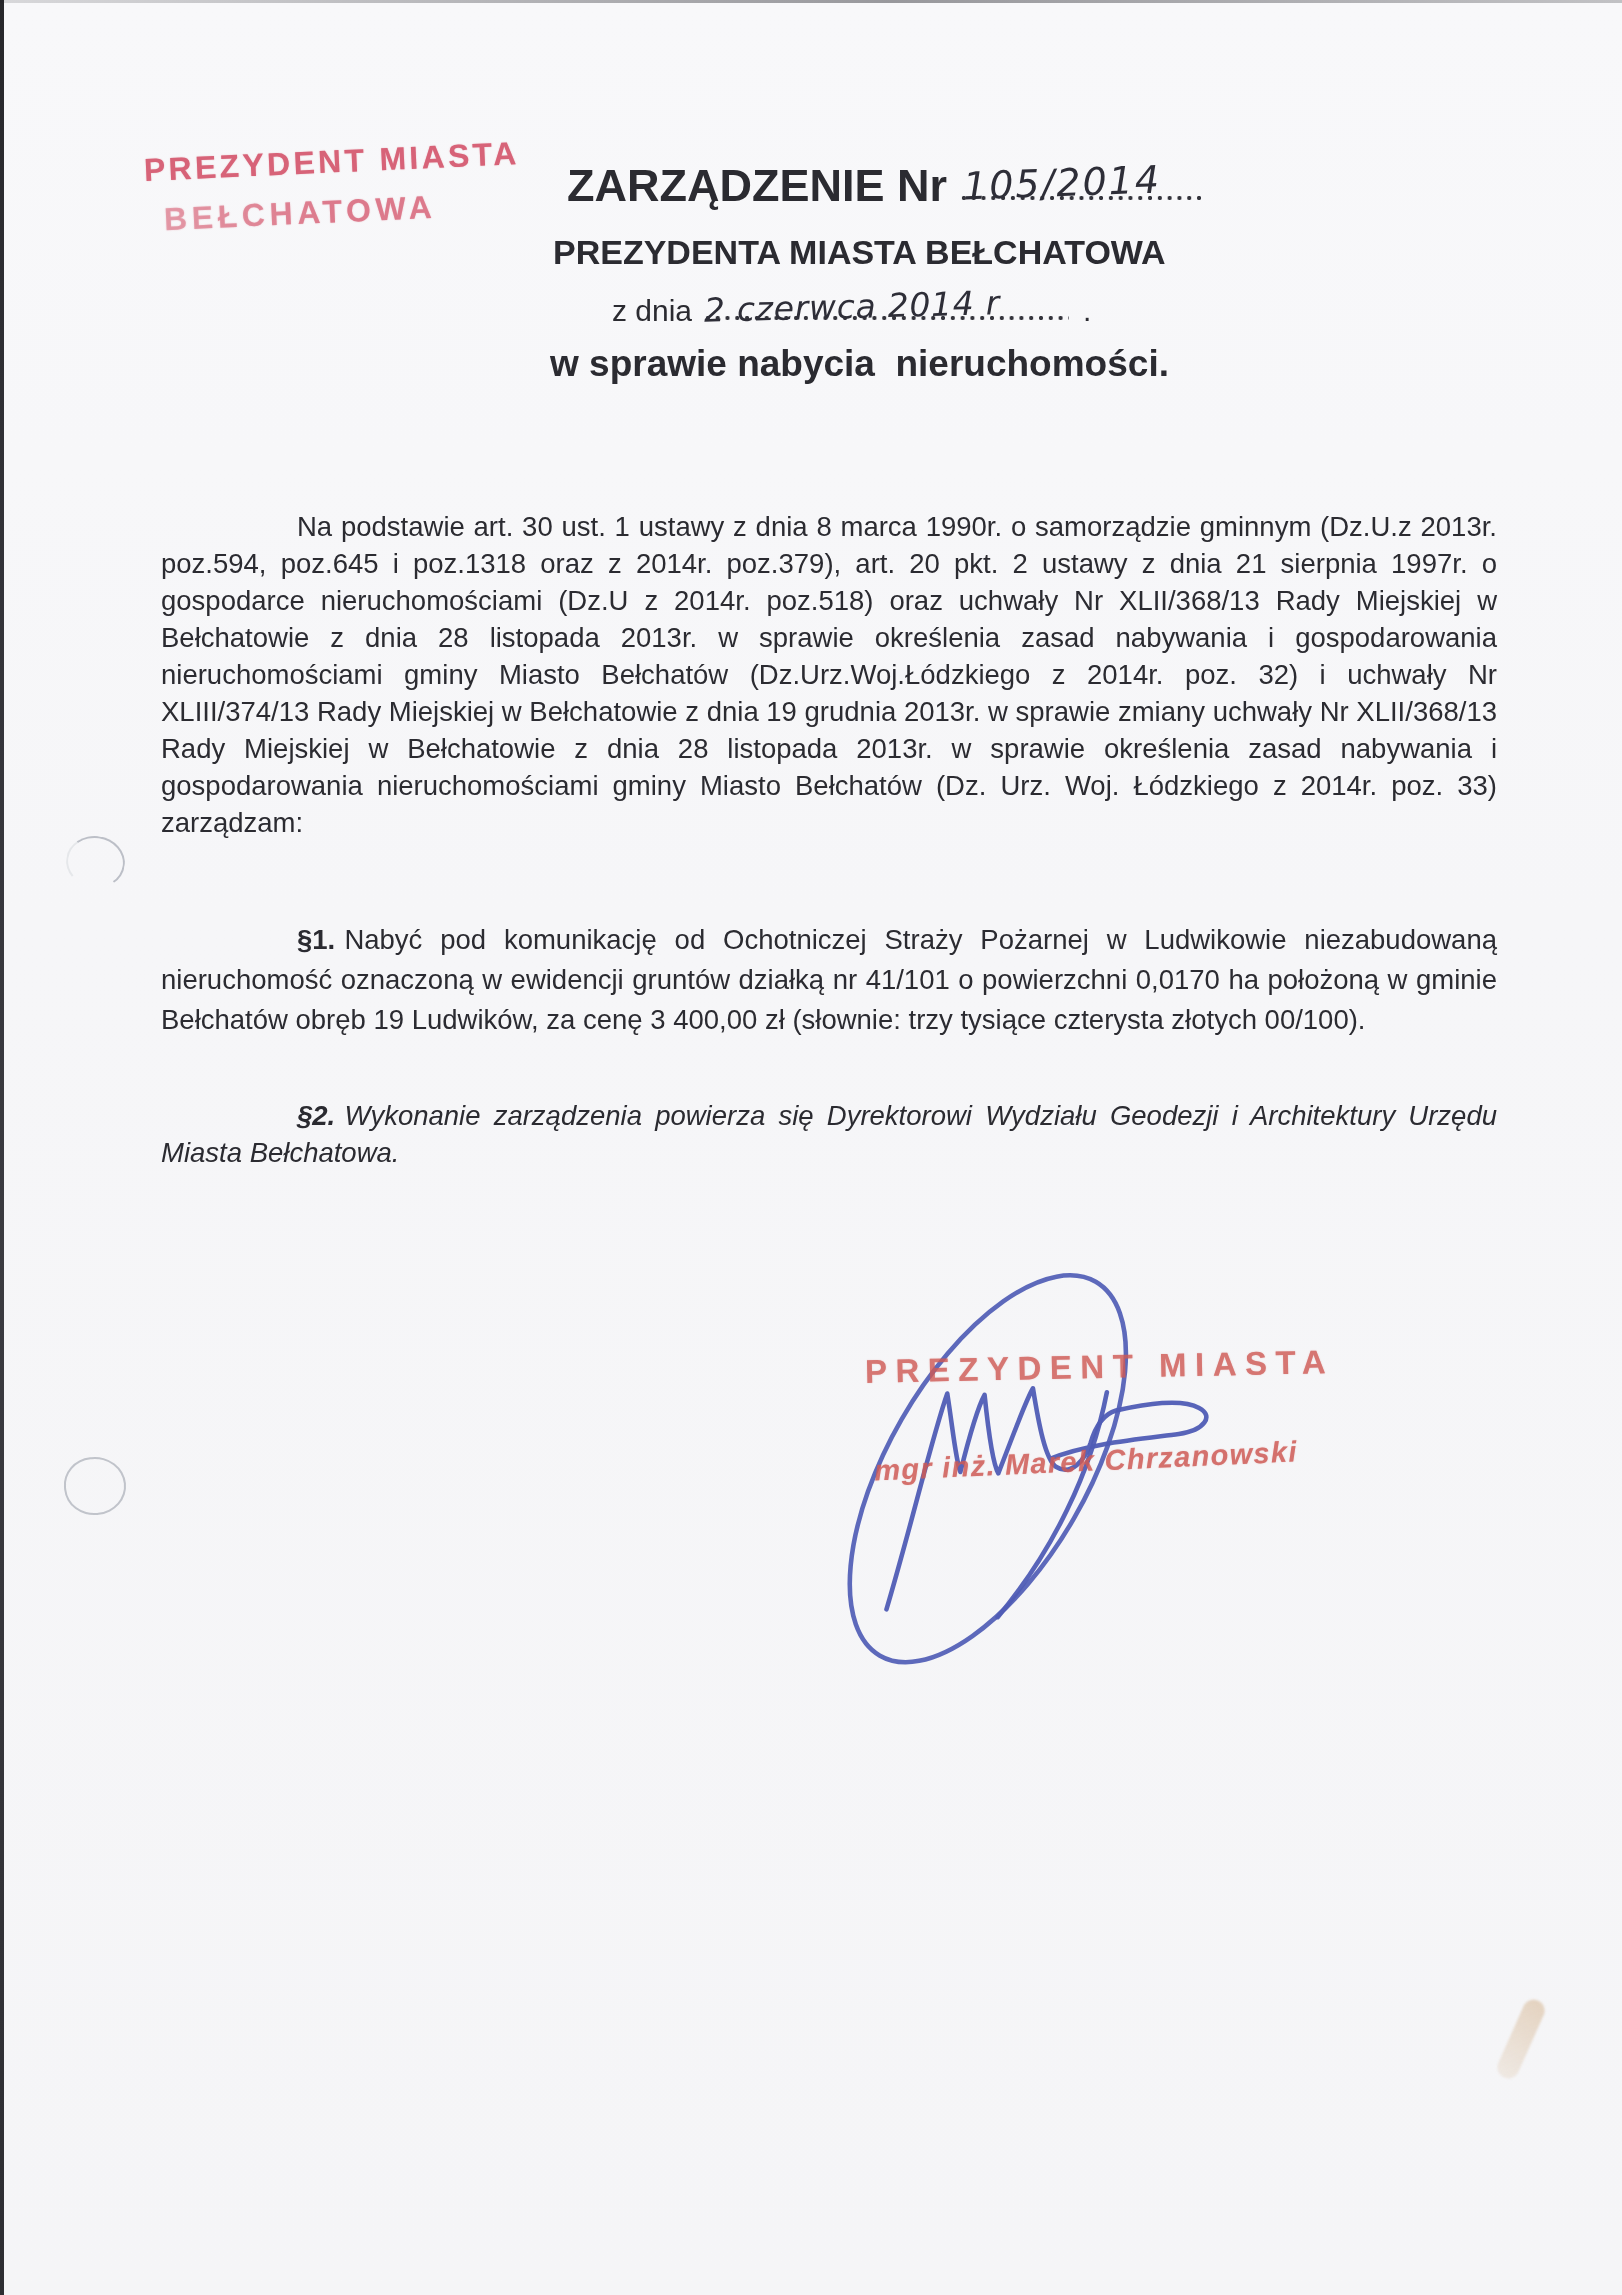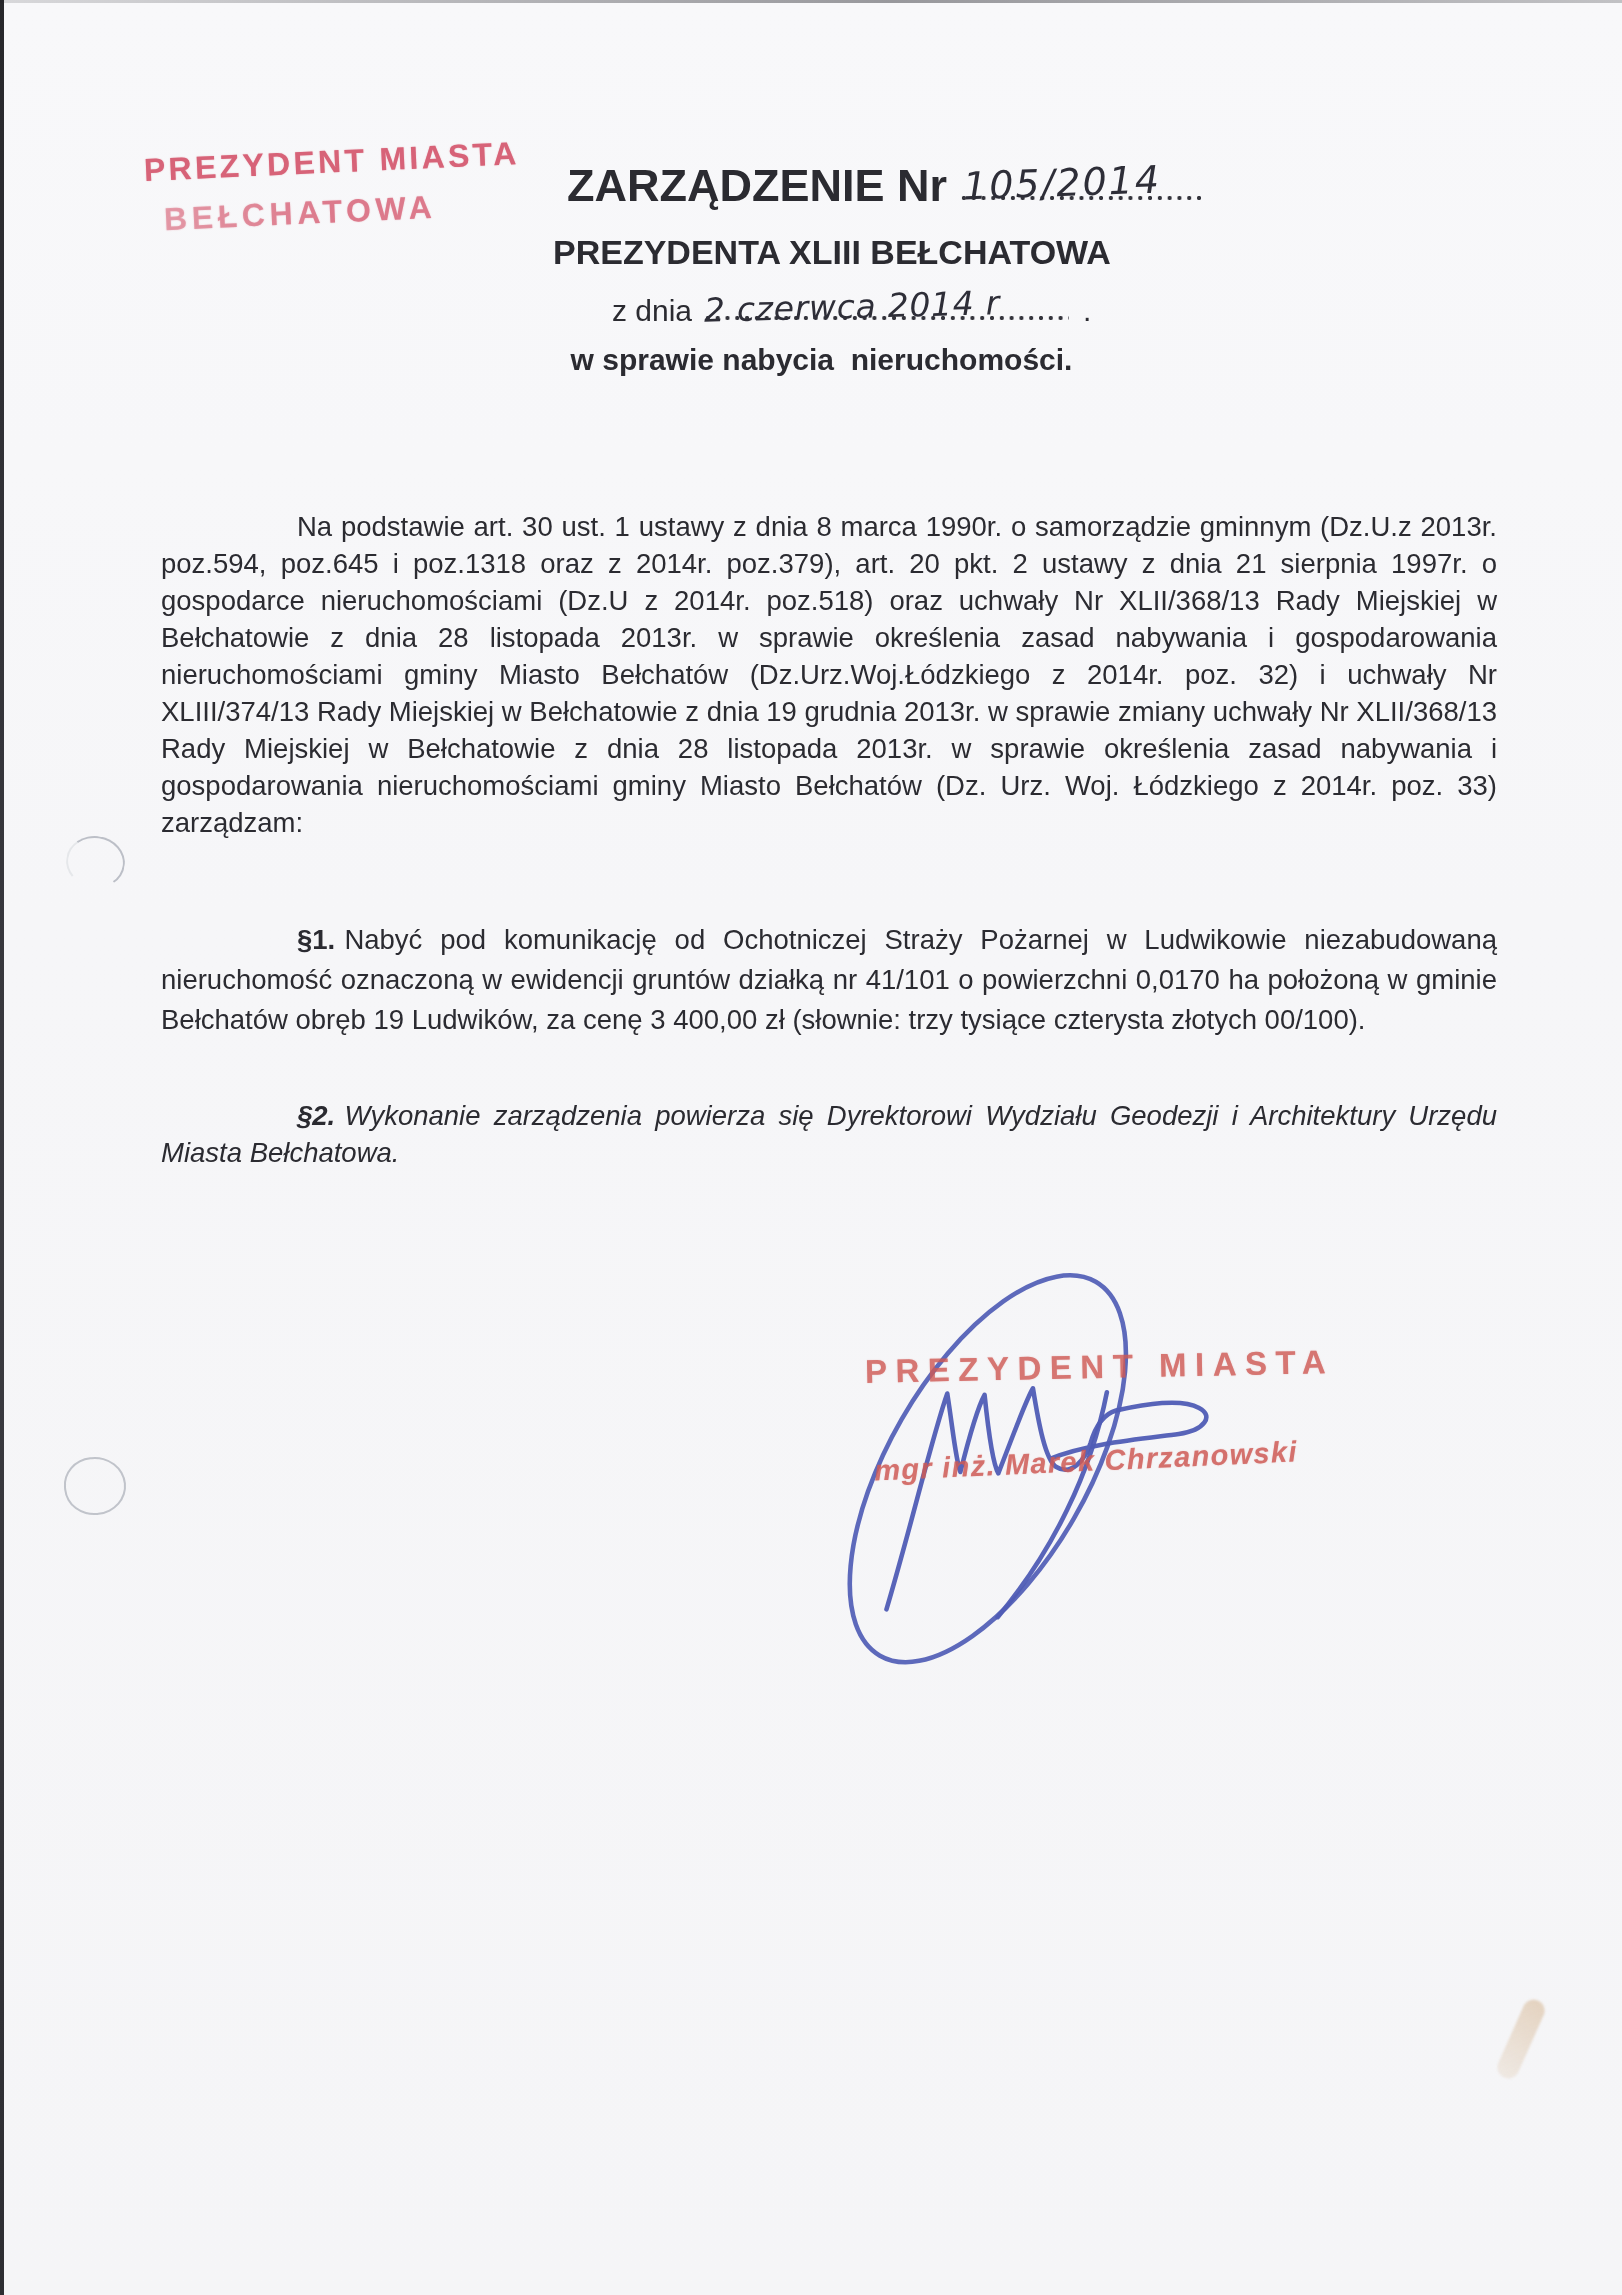--- a/index.html
+++ b/index.html
@@ -82,22 +82,22 @@
   .hw-number{left:3.9px;bottom:-3.9px;font-size:38px;letter-spacing:2px;transform:rotate(-2deg);}
   .hw-date{left:1.3px;bottom:-5.2px;font-size:33px;letter-spacing:0.7px;transform:rotate(-1.5deg);}
 
   .subtitle{
     position:absolute;left:553px;top:233px;width:537px;text-align:center;
     font-size:34px;font-weight:bold;white-space:nowrap;
   }
   .date-line{position:absolute;left:612px;top:288px;white-space:nowrap;font-size:30px;}
   .date-suffix{margin-left:14.4px;font-size:30px;}
   .subject{
-    position:absolute;left:550px;top:343px;width:543px;text-align:center;
-    font-size:30px;font-weight:bold;white-space:pre;
+    position:absolute;left:550px;top:343px;width:543px;text-align:left;
+    font-size:37px;font-weight:bold;white-space:pre;
   }
 
   
   .body-par{
     position:absolute;left:145px;width:1336px;margin:16px;
     font-size:27.5px;line-height:37px;text-align:justify;color:#2b2b31;
   }
   .preamble{top:492px;text-indent:136px;}
   .sec{text-indent:136px;}
   .sec1{top:904px;line-height:40px;}
@@ -133,21 +133,21 @@
 
   <div class="stamp-header">
     <div class="stamp-h-l1">PREZYDENT MIASTA</div>
     <div class="stamp-h-l2">BEŁCHATOWA</div>
   </div>
 
   <div class="title-line">
     <span class="title-label">ZARZĄDZENIE Nr</span><span class="dotted-slot slot-number"><span class="handwritten hw-number">105/2014</span></span>
   </div>
 
-  <div class="subtitle">PREZYDENTA XLIII BEŁCHATOWA</div>
+  <div class="subtitle">PREZYDENTA MIASTA BEŁCHATOWA</div>
 
   <div class="date-line">
     <span>z dnia</span><span class="dotted-slot slot-date"><span class="handwritten hw-date">2 czerwca 2014 r</span></span><span class="date-suffix">.</span>
   </div>
 
   <div class="subject">w sprawie nabycia  nieruchomości.</div>
 
   <p class="body-par preamble">Na podstawie art. 30 ust. 1 ustawy z dnia 8 marca 1990r. o samorządzie gminnym (Dz.U.z 2013r. poz.594, poz.645 i poz.1318 oraz z 2014r. poz.379), art. 20 pkt. 2  ustawy z dnia 21 sierpnia 1997r. o gospodarce nieruchomościami (Dz.U z 2014r. poz.518) oraz uchwały Nr XLII/368/13 Rady  Miejskiej w Bełchatowie z dnia 28 listopada 2013r. w sprawie określenia zasad nabywania i gospodarowania nieruchomościami gminy Miasto Bełchatów (Dz.Urz.Woj.Łódzkiego z 2014r. poz. 32)  i uchwały Nr XLIII/374/13 Rady Miejskiej w Bełchatowie z dnia 19 grudnia 2013r. w sprawie zmiany uchwały Nr XLII/368/13  Rady Miejskiej w Bełchatowie z dnia 28 listopada 2013r. w sprawie określenia zasad nabywania i gospodarowania nieruchomościami gminy Miasto Bełchatów (Dz. Urz. Woj. Łódzkiego z 2014r. poz. 33) zarządzam:</p>
 
   <p class="body-par sec sec1"><span class="marker">§1.</span><span>Nabyć pod komunikację od Ochotniczej Straży Pożarnej w Ludwikowie niezabudowaną nieruchomość oznaczoną w ewidencji gruntów działką nr 41/101 o powierzchni 0,0170 ha położoną w gminie Bełchatów obręb 19 Ludwików, za cenę 3 400,00 zł (słownie: trzy tysiące czterysta złotych 00/100).</span></p>

